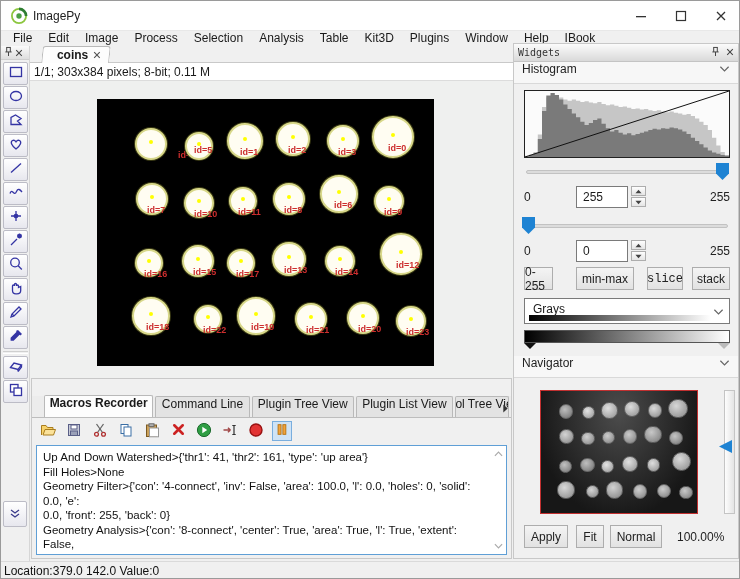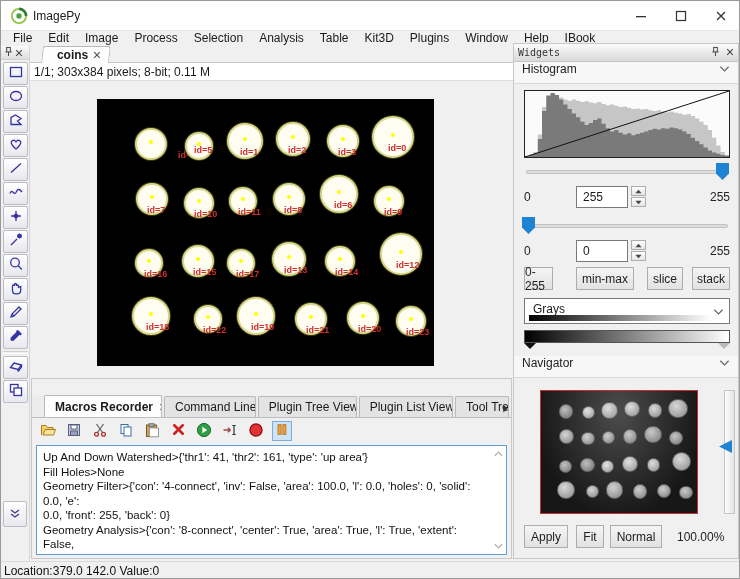--- a/index.html
+++ b/index.html
@@ -64,21 +64,21 @@
   .nav-thumb{position:absolute;left:26px;top:346px;width:158px;height:124px;border:1px solid #c23030;background:radial-gradient(ellipse at 50% 18%, #4c4c4c, #171717 75%);overflow:hidden;}
   .nav-coin{position:absolute;border-radius:50%;}
   .vslider{position:absolute;left:210px;top:346px;width:11px;height:124px;background:linear-gradient(to right,#fdfdfd,#e4e4e4);border:1px solid #c4c4c4;}
   .zoom-pct{position:absolute;font-size:12px;color:#222;}
 
   
   .bottom-dock{position:absolute;left:30px;top:377px;width:481px;height:181px;background:#f0f0f0;border:1px solid #c8c8c8;}
   .dev-head{position:absolute;left:0;top:0;width:479px;height:16px;background:linear-gradient(#fbfbfb,#d9d9d9);border-bottom:1px solid #c4c4c4;display:flex;align-items:center;padding:0 4px;font-family:"DejaVu Sans Mono",monospace;font-size:10px;color:#333;}
   .dev-head .spacer{flex:1;}
   .dev-tabbar{position:absolute;left:0;top:17px;width:479px;height:22px;border-bottom:1px solid #bdbdbd;display:flex;align-items:flex-end;padding-left:12px;background:#ececec;}
-  .dev-tab{height:21px;display:flex;align-items:center;gap:6px;padding:0 10px;border:1px solid #b9b9b9;border-bottom:none;background:#e3e3e3;font-size:12px;white-space:nowrap;overflow:hidden;border-radius:2px 2px 0 0;margin-right:2px;}
+  .dev-tab{height:21px;display:flex;align-items:center;gap:6px;padding:0 10px;border:1px solid #b9b9b9;border-bottom:none;background:#e3e3e3;font-size:12px;white-space:nowrap;overflow:hidden;border-radius:2px 2px 0 0;margin-right:2px;flex-direction:column;}
   .dev-tab.active{background:#fdfdfd;font-weight:bold;height:22px;}
   .tab-scroll{position:absolute;top:20px;width:10px;height:18px;display:flex;align-items:center;justify-content:center;}
   .dev-toolbar{position:absolute;left:0;top:40px;width:479px;height:24px;display:flex;align-items:center;gap:6px;padding-left:6px;background:#f0f0f0;}
   .dev-tool{width:20px;height:20px;display:flex;align-items:center;justify-content:center;border:1px solid transparent;}
   .dev-tool.selected{background:#cfe3f6;border:1px solid #7aaede;}
   .macro-area{position:absolute;left:4px;top:66px;width:471px;height:110px;border:1px solid #5f9fd6;background:#fff;overflow:hidden;}
   .macro-text{position:absolute;left:6px;top:4px;right:18px;font-size:11.5px;line-height:14.5px;color:#111;}
   .macro-scroll-up,.macro-scroll-down{position:absolute;right:2px;width:12px;height:12px;display:flex;align-items:center;justify-content:center;color:#999;}
   .macro-scroll-up{top:2px;} .macro-scroll-down{bottom:2px;}
 
@@ -393,21 +393,21 @@
       </div>
     </div>
     <span class="range-label" style="left:196px;top:200px;">255</span>
 
     <div class="btn" style="left:10px;top:223px;width:29px;">
         <span>0-255</span>
       </div>
     <div class="btn" style="left:62px;top:223px;width:58px;">
         <span>min-max</span>
       </div>
-    <div class="btn" style="left:133px;top:223px;width:36px;">
+    <div class="btn" style="left:133px;top:223px;width:36px;font-family:Liberation Mono, monospace;">
         <span>slice</span>
       </div>
     <div class="btn" style="left:178px;top:223px;width:38px;">
         <span>stack</span>
       </div>
 
     <div class="combo">
       <span class="combo-label">Grays</span>
       <span style="position:absolute;right:5px;top:6px;">
         <svg width="11" height="8" viewBox="0 0 12 8">

